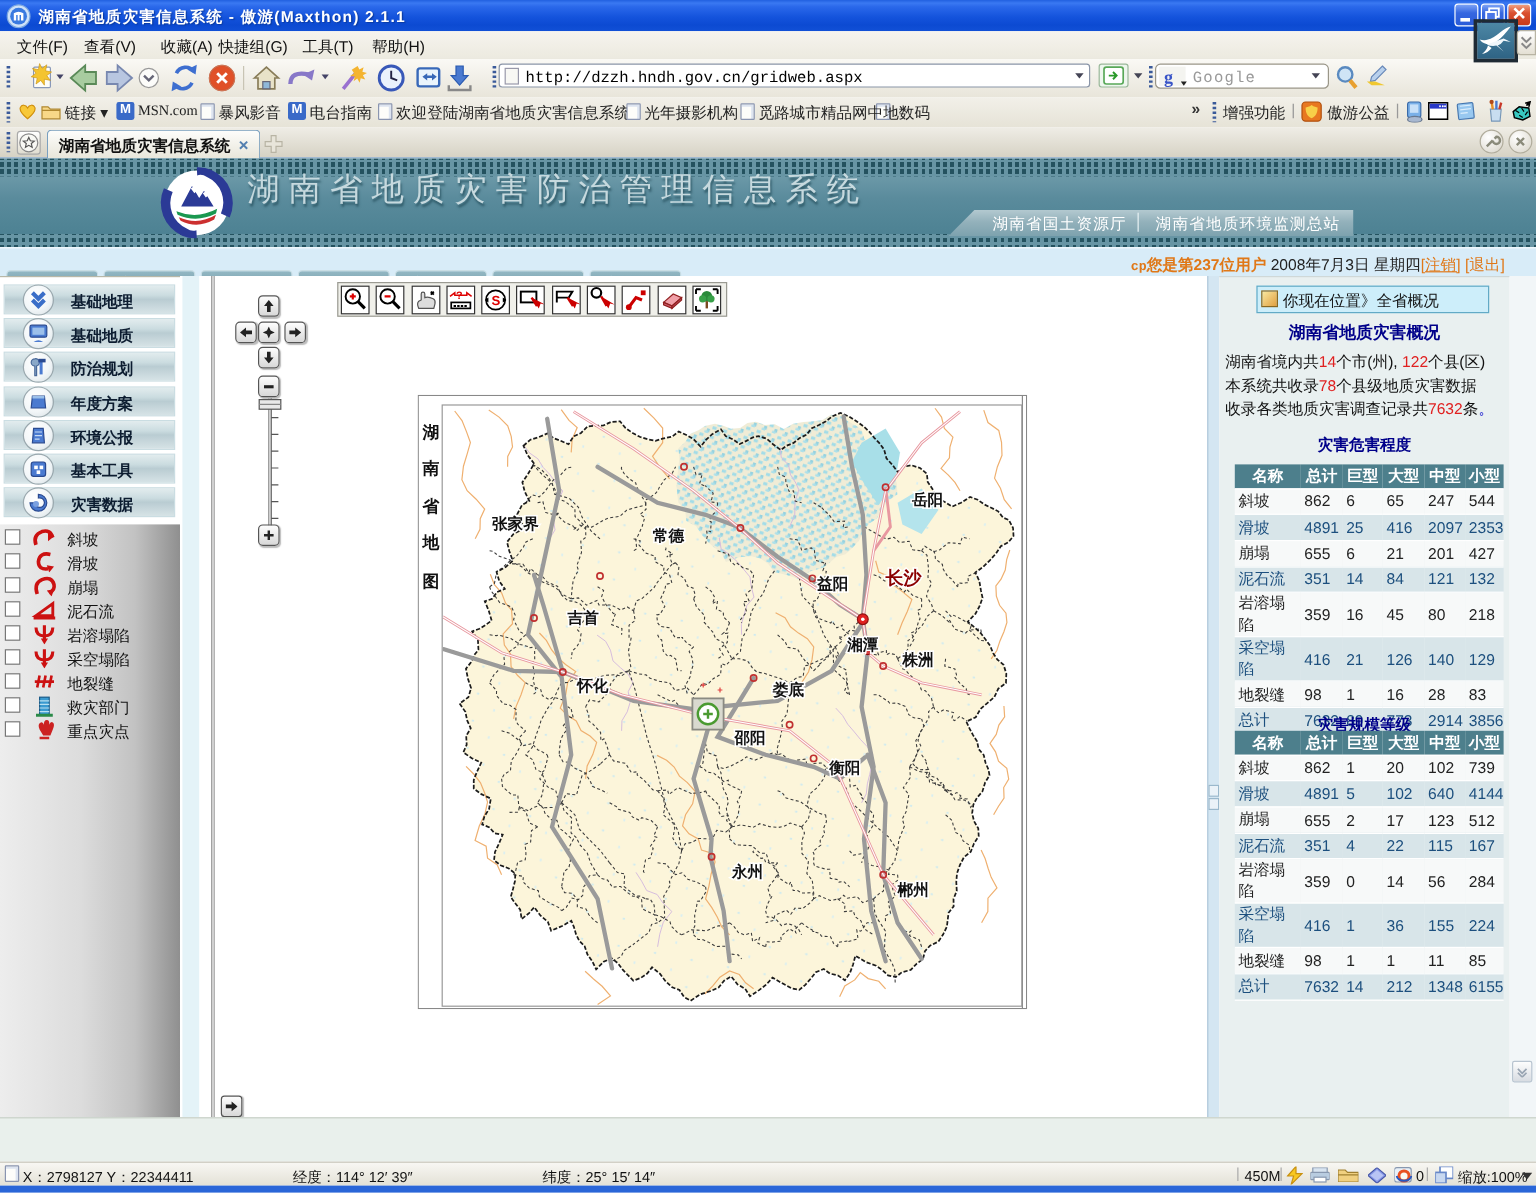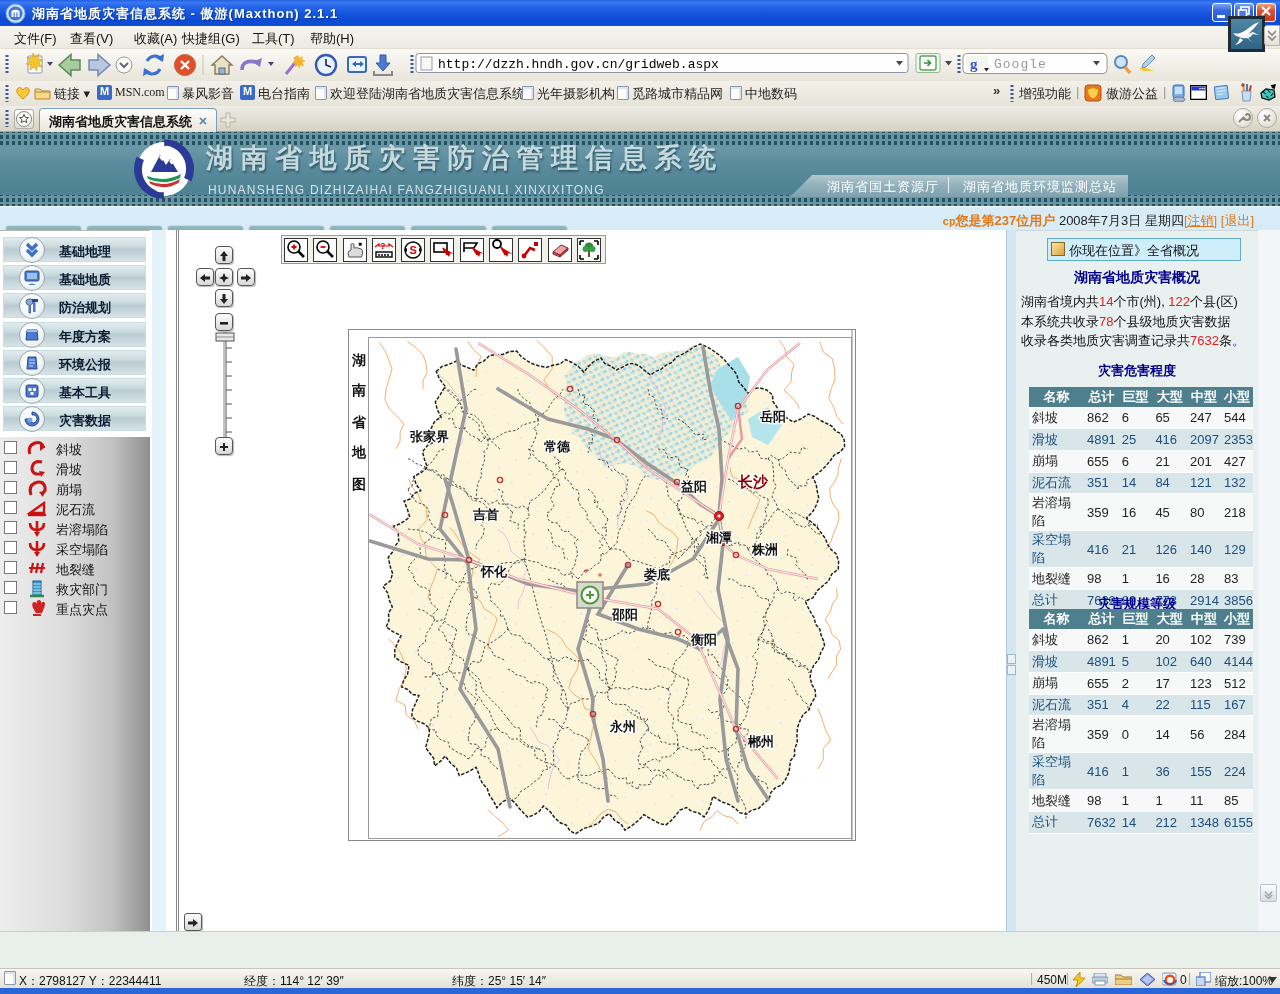--- a/index.html
+++ b/index.html
@@ -24,21 +24,21 @@
 
 #tabbar{left:0;top:106px;width:1280px;height:26px;background:linear-gradient(180deg,#efede6,#d6d2c4);border-bottom:1px solid #8aa8c8;}
 #thetab{position:absolute;left:39px;top:2px;width:178px;height:24px;background:linear-gradient(180deg,#fdfdfb,#e8e6da);
  border:1px solid #7aa0c0;border-bottom:none;border-radius:4px 4px 0 0;font-size:13px;font-weight:bold;color:#111;}
 
 #pgheader{left:0;top:132px;width:1280px;height:74px;background:linear-gradient(180deg,#7ba4b2 0%,#6d9aa9 18%,#5a8b9c 45%,#508495 75%,#4a7e90 100%);overflow:hidden;}
 .checker{position:absolute;left:0;width:1280px;
  background-image:repeating-linear-gradient(90deg,#24525f 0 3px,#6795a4 3px 6px);}
 .checker i{display:block;width:100%;height:100%;
  background-image:repeating-linear-gradient(180deg,rgba(103,149,164,0) 0 1px,#6795a4 1px 3px,rgba(103,149,164,0) 3px 6px);}
-#bigtitle{position:absolute;left:206px;top:8px;width:560px;font-size:27px;font-weight:bold;color:#c6d9de;letter-spacing:7.5px;text-shadow:1px 2px 2px #2d5866;white-space:nowrap;}
+#bigtitle{position:absolute;left:206px;top:8px;width:560px;font-size:27px;font-weight:normal;color:#c6d9de;letter-spacing:7.5px;text-shadow:1px 2px 2px #2d5866;white-space:nowrap;}
 #pinyin{position:absolute;left:208px;top:51px;font-size:12px;color:#d4e2e6;letter-spacing:1.2px;white-space:nowrap;}
 #hdrtab{position:absolute;left:790px;top:43px;width:338px;height:22px;
  background:linear-gradient(180deg,#b3c9d0 0%,#93b1bb 45%,#7da2ae 100%);
  clip-path:polygon(22px 0,100% 0,100% 100%,0 100%);color:#fff;font-size:13px;}
 
 #navrow{left:0;top:206px;width:1280px;height:24px;background:#d8ecf8;border-top:1px solid #f4fafd;}
 .navtab{position:absolute;top:2px;width:77px;height:36px;border-radius:4px 4px 0 0;
  background:linear-gradient(180deg,#93b7c3 0%,#6e9aa8 50%,#537f8e 100%);
  border:1px solid #c8dde4;border-bottom:none;color:#fff;font-size:13px;text-align:center;line-height:21px;margin-top:16px;}
 #navright{position:absolute;right:26px;top:5px;font-size:13px;color:#222;white-space:nowrap;}
@@ -210,21 +210,21 @@
     <span style="position:absolute;left:182px;top:4px">暴风影音</span>
     <span style="position:absolute;left:240px;top:4px;width:15px;height:15px;background:#3a6ac8;color:#fff;font-weight:bold;font-size:11px;text-align:center;border-radius:2px">M</span>
     <span style="position:absolute;left:258px;top:4px">电台指南</span>
     <span class="pgico" style="left:315px"></span>
     <span style="position:absolute;left:330px;top:4px">欢迎登陆湖南省地质灾害信息系统</span>
     <span class="pgico" style="left:522px"></span>
     <span style="position:absolute;left:537px;top:4px">光年摄影机构</span>
     <span class="pgico" style="left:617px"></span>
     <span style="position:absolute;left:632px;top:4px">觅路城市精品网</span>
     <span class="pgico" style="left:730px"></span>
-    <span style="position:absolute;left:745px;top:4px">中地数码</span>
+    <span style="position:absolute;left:723px;top:4px">中地数码</span>
     <span style="position:absolute;left:993px;top:2px;font-weight:bold;color:#333">»</span>
     <svg style="position:absolute;left:1008px;top:4px" width="8" height="17" viewBox="0 0 8 17">
       <line x1="4" y1="0" x2="4" y2="17" stroke="#3a5a9a" stroke-width="3" stroke-dasharray="2,2"></line>
     </svg>
     <span style="position:absolute;left:1019px;top:4px">增强功能</span>
     <span style="position:absolute;left:1076px;top:3px;color:#999">|</span>
     <svg style="position:absolute;left:1084px;top:3px" width="18" height="18" viewBox="0 0 18 18">
       <rect x="1" y="1" width="16" height="16" rx="3" fill="#e87820" stroke="#b05010"></rect>
       <path d="M9 3.5 C11 5 13 5.5 14 5.5 C14 10 12.5 13 9 14.5 C5.5 13 4 10 4 5.5 C5 5.5 7 5 9 3.5 Z" fill="#f8d048"></path>
     </svg>
@@ -295,21 +295,20 @@
     <svg style="position:absolute;left:133px;top:6px" width="63" height="62" viewBox="0 0 63 62">
       <circle cx="31" cy="31" r="27" fill="#fff"></circle>
       <path d="M31 1 a30 30 0 0 1 30 30 l-8 0 a23 23 0 0 0 -23 -23 q-5 -1 -8 2 l-3 -6 q6 -3 12 -3 z" fill="#2b3a96" transform="rotate(24 31 31)"></path>
       <path d="M31 61 a30 30 0 0 1 -30 -30 l8 0 a23 23 0 0 0 23 23 q5 1 8 -2 l3 6 q-6 3 -12 3 z" fill="#2b3a96" transform="rotate(24 31 31)"></path>
       <path d="M18 34 L27 17 L33 27 L37 21 L45 34 Z" fill="#2b3a96"></path>
       <path d="M26 19 l3 4 3-3 -2.5-3.5 z M36 23 l2.5 3.5 2.5-2 -2-3.5 z" fill="#fff"></path>
       <path d="M14 38 q17 7 34 -2 l-1 4 q-16 8 -32 1 z" fill="#1a9850"></path>
       <path d="M16 43 q16 7 31 -2 l-1.5 4 q-14 8 -28 1 z" fill="#cc3030"></path>
     </svg>
     <div id="bigtitle">湖南省地质灾害防治管理信息系统</div>
-    <div id="pinyin">HUNANSHENG DIZHIZAIHAI FANGZHIGUANLI XINXIXITONG</div>
     <div id="hdrtab">
       <span style="position:absolute;left:37px;top:3px;letter-spacing:1px">湖南省国土资源厅</span>
       <span style="position:absolute;left:155px;top:2px;color:#e8f2f5">│</span>
       <span style="position:absolute;left:173px;top:3px;letter-spacing:1px">湖南省地质环境监测总站</span>
     </div>
   </div>
   <div class="abs" id="navrow">
     <span class="navtab" style="left:5px">全省概况</span>
     <span class="navtab" style="left:86px">灾点查询</span>
     <span class="navtab" style="left:167px">信息统计</span>

